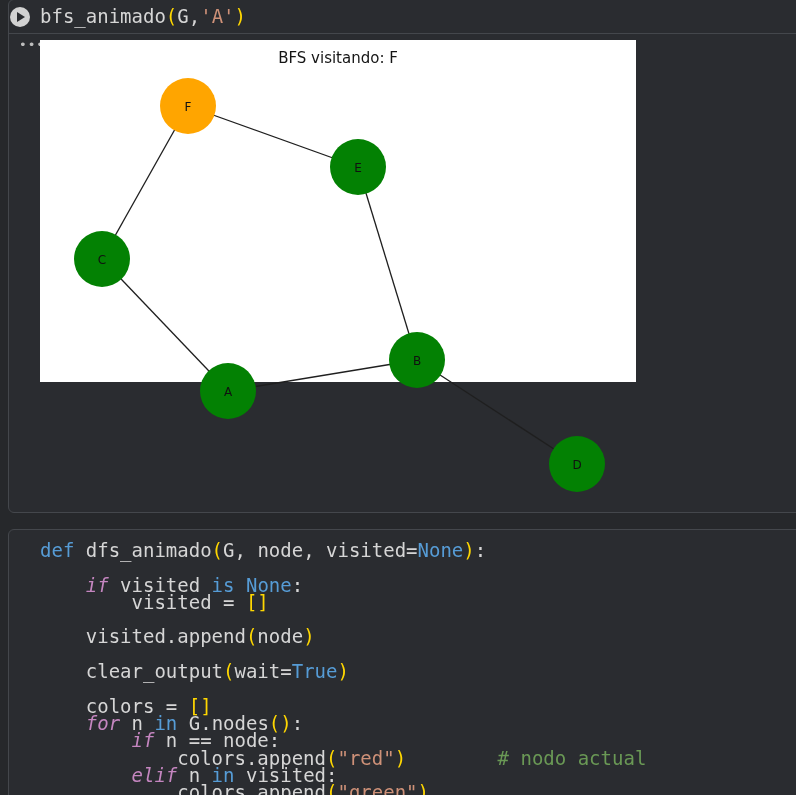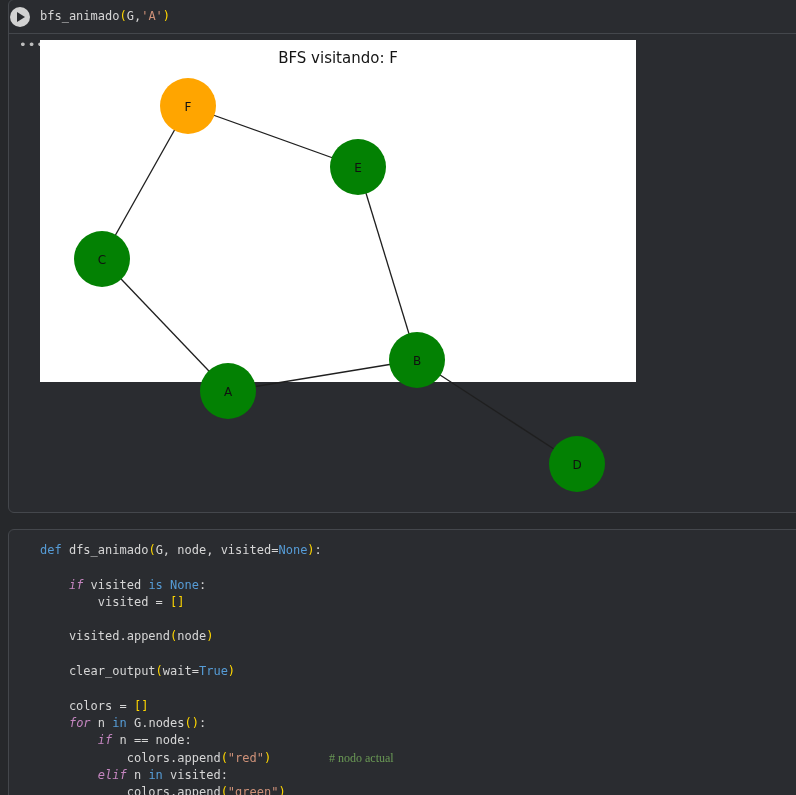--- a/index.html
+++ b/index.html
@@ -27,31 +27,31 @@
     width:960px; 
     background:var(--cell-bg);
     border:1px solid var(--cell-border);
     border-radius:6px;
     box-sizing:border-box;
   }
   #cell1{top:-1px;height:514px;}
   #cell2{top:529px;height:420px;}
   .code-area{
     font-family:"DejaVu Sans Mono","Liberation Mono",monospace;
-    font-size:12px;
+    font-size:19px;
     color:var(--code-default);
     white-space:pre;
   }
   .code-line{height:17.3px;line-height:17.3px;}
   .tk-d{color:var(--code-default);}
   .tk-b{color:var(--kw-blue);}
   .tk-p{color:var(--kw-pink);font-style:italic;}
   .tk-y{color:var(--bracket);}
   .tk-s{color:var(--string);}
-  .tk-c{color:var(--comment);font-family:Liberation Serif, serif;}
+  .tk-c{color:var(--comment);}
   
   .code-row{
     height:33px;
     display:flex;
     align-items:center;
   }
   .gutter{width:31px;flex:0 0 31px;position:relative;}
   .run-btn{
     position:absolute;
     left:1px;top:-10px;

